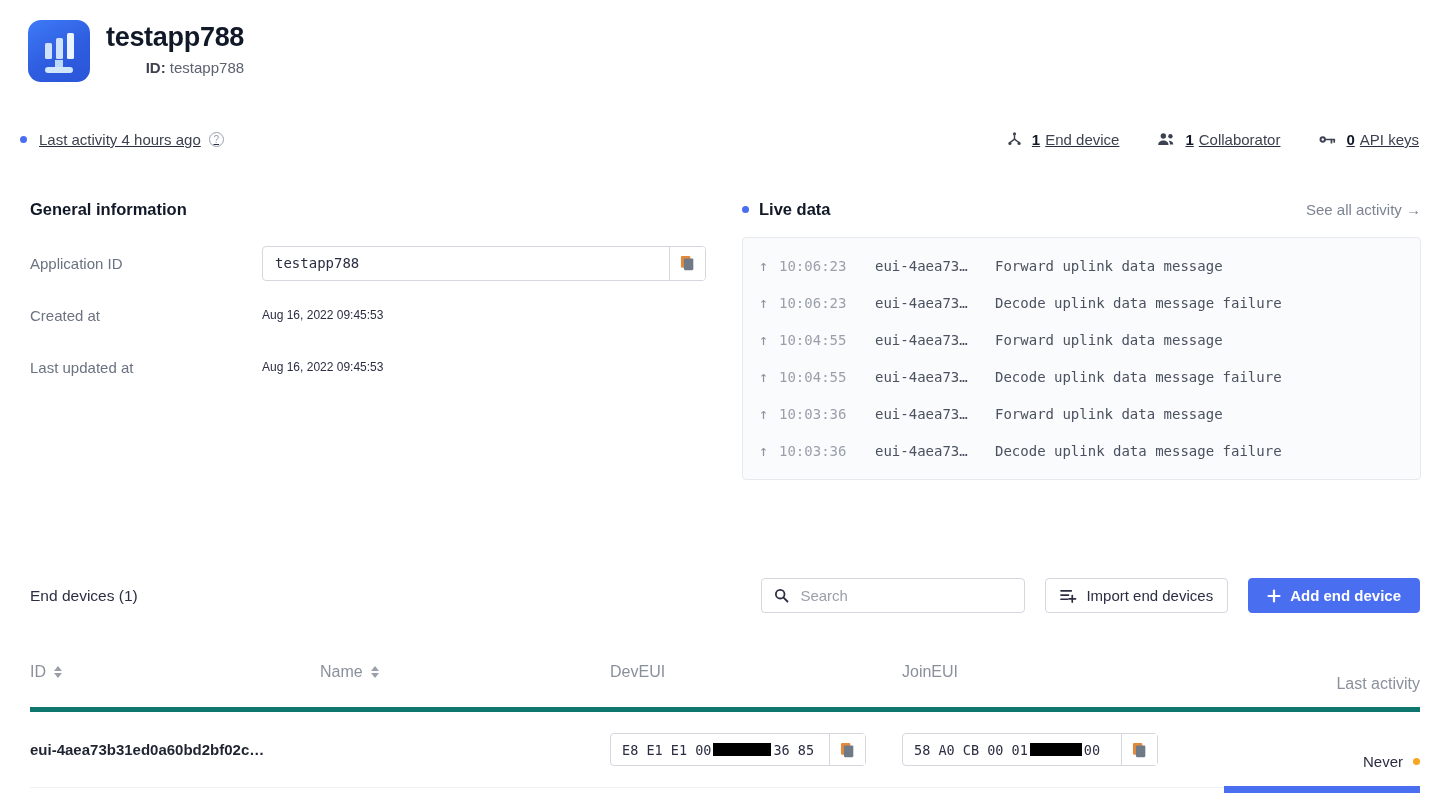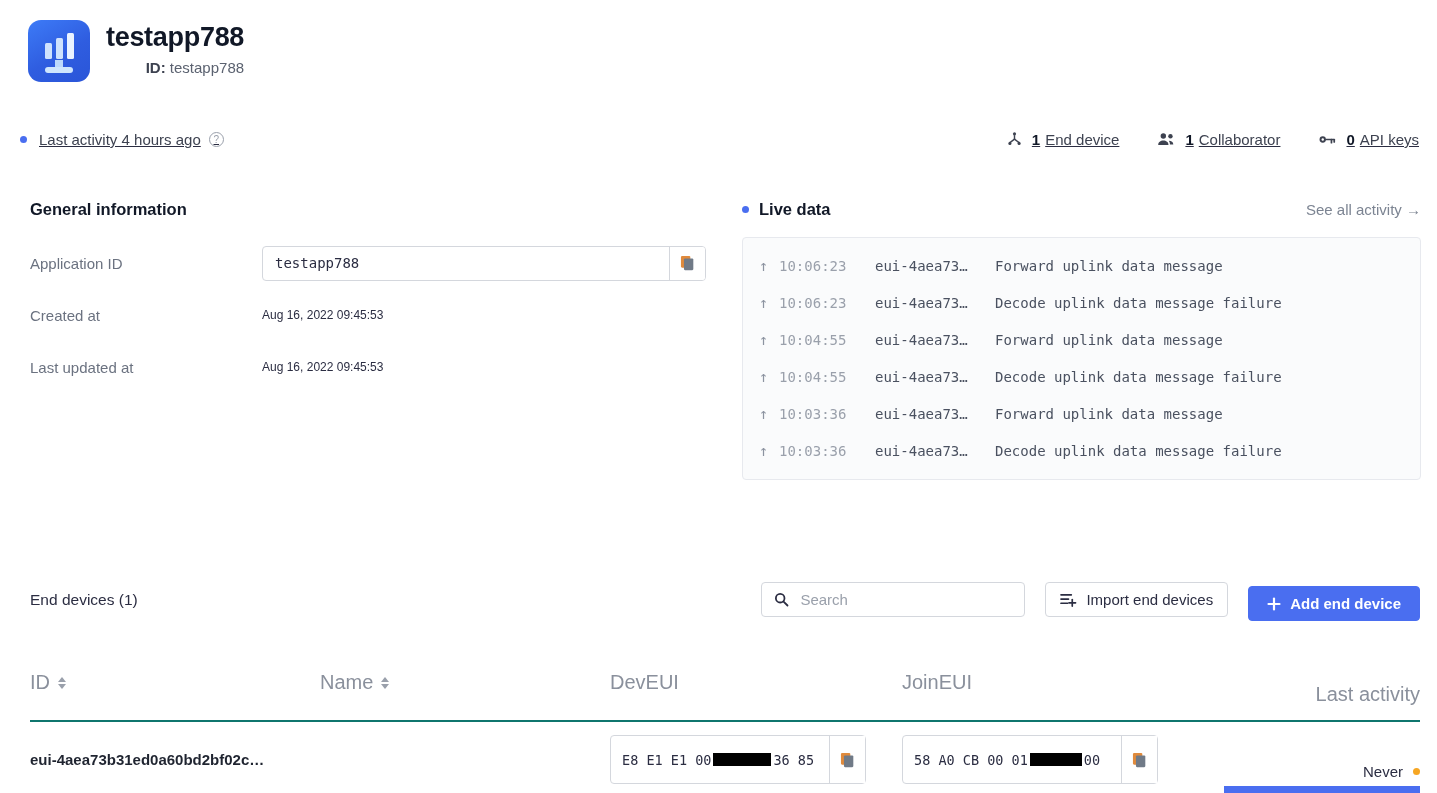--- a/index.html
+++ b/index.html
@@ -100,37 +100,37 @@
     width: 264px; height: 35px; border:1px solid #d4d7dd; border-radius:4px;
     display:flex; align-items:center; padding: 0 12px; background:#fff;
   }
   .search-box .ph { font-size: 15px; color:#9aa0ab; margin-left: 11px; }
   .btn {
     height: 35px; display:flex; align-items:center; padding: 0 14px;
     border:1px solid #d4d7dd; border-radius:4px; background:#fff;
     font-size: 15px; color:#2b2d42; cursor:pointer; white-space:nowrap;
   }
   .btn svg { margin-right: 9px; }
-  .btn.primary { background:#4a6ef0; border-color:#4a6ef0; color:#fff; font-weight:bold; padding: 0 18px; margin-top: 8px; }
+  .btn.primary { background:#4a6ef0; border-color:#4a6ef0; color:#fff; font-weight:bold; padding: 0 18px; }
 
   .dev-table { margin-top: 38px; }
-  .dev-head { display:flex; align-items:center; font-size:20px; color:#8a909c; padding-bottom: 14px; border-bottom:2px solid #0f766e; }
+  .dev-head { display:flex; align-items:center; font-size:16px; color:#8a909c; padding-bottom: 14px; border-bottom:5px solid #0f766e; }
   .c-id { width: 290px; flex:none; display:flex; align-items:center; }
   .c-name { width: 290px; flex:none; display:flex; align-items:center; }
   .c-dev { width: 292px; flex:none; }
   .c-join { width: 360px; flex:none; }
   .c-last { flex:1; text-align:right;margin-top:24px; }
   .sort { margin-left: 8px; display:inline-flex; flex-direction:column; line-height:0; }
   .sort i { width:0; height:0; border-left:4px solid transparent; border-right:4px solid transparent; display:block; }
   .sort i.up { border-bottom:5px solid #9aa0ab; margin-bottom:2px; }
   .sort i.dn { border-top:5px solid #9aa0ab; }
 
   .dev-row { display:flex; align-items:center; height: 76px; border-bottom:1px solid #eef0f3; }
   .dev-id { font-size:15px; font-weight:bold; color:#1f2430; }
-  .eui-wrap { display:flex; height:49px; border:1px solid #d4d7dd; border-radius:4px; background:#fff; width: 256px; }
+  .eui-wrap { display:flex; height:33px; border:1px solid #d4d7dd; border-radius:4px; background:#fff; width: 256px; }
   .eui-wrap .txt { flex:1; display:flex; align-items:center; padding:0 11px; font-family:"DejaVu Sans Mono", monospace; font-size:13.5px; color:#2b2d42; white-space:nowrap; }
   .redact { display:inline-block; background:#000; height:13px; vertical-align:middle; margin:0 2px; }
   .last-cell { display:flex; align-items:center; justify-content:flex-end; font-size:15px; color:#2b2d42; }
   .last-cell .dot { margin-left: 10px; }
 
   .pager { position:absolute; left:30px; top:786px; width:1390px; height:7px; display:flex; justify-content:flex-end; }
   .pager .page-btn { width:196px; height:7px; background:#4a6ef0; }
 </style>
 </head>
 <body>

